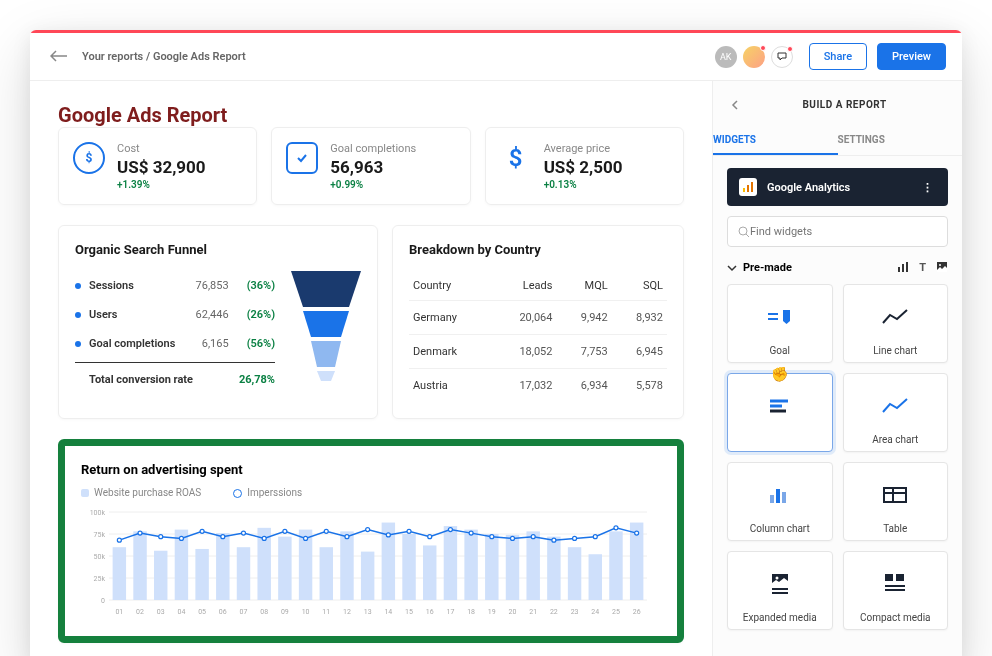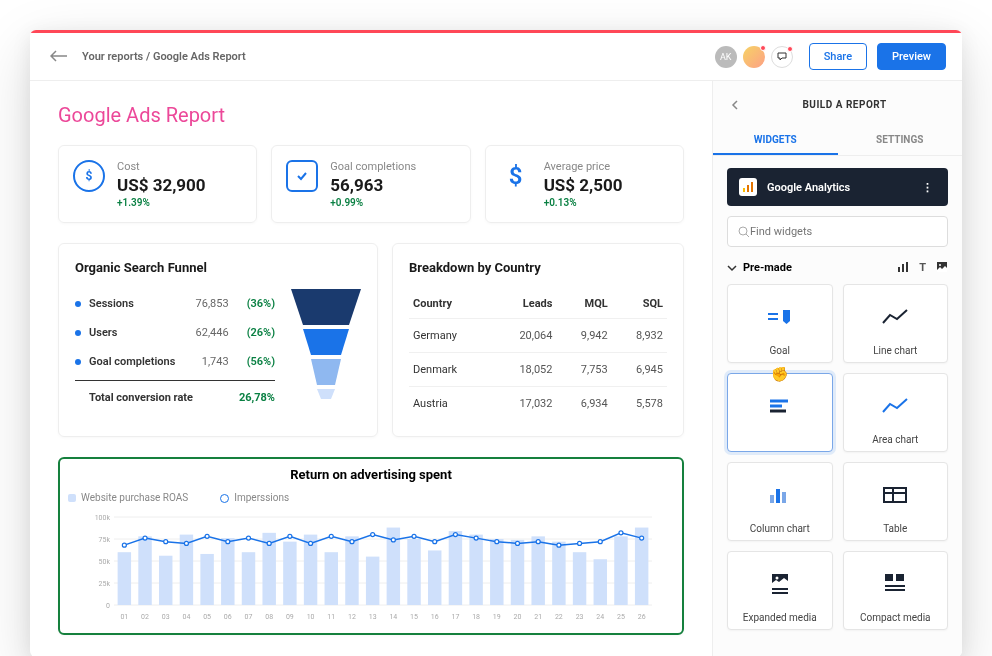--- a/index.html
+++ b/index.html
@@ -13,21 +13,21 @@
 .avatars { display:flex; gap:6px; align-items:flex-start; margin-right:6px; }
 .avatar { width:22px; height:22px; border-radius:50%; background:#bbb; display:flex; align-items:center; justify-content:center; font-size:9px; color:#fff; position:relative; }
 .avatar.b { background:linear-gradient(135deg,#f6d365,#fda085); }
 .avatar.c { background:#fff; border:1px solid #ddd; color:#333;}
 .dot { position:absolute; top:-1px; right:-1px; width:6px; height:6px; border-radius:50%; background:#ff4757; border:1px solid #fff;}
 .btn { border:1px solid #1a73e8; background:#fff; color:#1a73e8; font-size:11px; padding:6px 14px; border-radius:4px; cursor:pointer; font-weight:500;}
 .btn.primary { background:#1a73e8; color:#fff; }
 
 .body { display:flex; }
 .main { flex:1; padding:22px 28px; }
-h1 { font-size:20px; font-weight:400; color:#ec4899; margin-bottom:18px; }
+h1 { font-size:20px; font-weight:700; color:#7f1d1d; }
 
 .cards { display:flex; gap:14px; margin-bottom:20px; }
 .card { flex:1; border:1px solid #eee; border-radius:6px; padding:14px; display:flex; gap:12px; align-items:flex-start; box-shadow:0 1px 3px rgba(0,0,0,.03);}
 .cicon { width:32px; height:32px; border:2px solid #1a73e8; border-radius:50%; display:flex; align-items:center; justify-content:center; color:#1a73e8; flex-shrink:0;}
 .cicon.sq { border-radius:6px; }
 .cicon.none { border:none; font-size:24px; font-weight:600; }
 .cbody .lbl { font-size:11px; color:#888; margin-bottom:2px; }
 .cbody .val { font-size:17px; font-weight:700; color:#1a1a1a; }
 .cbody .delta { font-size:10px; color:#0a8043; font-weight:600; margin-top:2px;}
 
@@ -44,39 +44,39 @@
 .fitem .num { color:#666; }
 .fitem .pct { color:#0a8043; font-weight:600; margin-left:10px;}
 .fitem.total { border-top:1px solid #333; margin-top:4px; padding-top:10px;}
 .fitem.total .name { font-weight:700;}
 .fitem.total .pct { color:#0a8043; font-weight:700;}
 
 .funnel-svg { width:70px; height:110px; }
 
 .country-panel { flex:1; }
 table { width:100%; border-collapse:collapse; font-size:11px; }
-th { text-align:left; font-weight:700; color:#333; padding:8px 4px; }
+th { text-align:left; font-weight:400; color:#333; padding:8px 4px; }
 th:not(:first-child),td:not(:first-child){ text-align:right;}
 td { padding:10px 4px; color:#555; border-top:1px solid #f0f0f0;margin-top:12px;}
 td:first-child { color:#333; }
 
-.roas { border:2px solid #15803d; border-radius:6px; padding:8px; box-shadow:0 1px 3px rgba(0,0,0,.03);text-align:center;}
+.roas { border:7px solid #15803d; border-radius:6px; padding:16px; box-shadow:0 1px 3px rgba(0,0,0,.03);}
 .roas h3 { font-size:13px; font-weight:700; margin-bottom:10px;}
 .legend { display:flex; gap:32px; font-size:10px; color:#888; margin-bottom:8px;}
 .legend span::before { content:""; display:inline-block; width:8px; height:8px; border-radius:2px; margin-right:5px; vertical-align:middle;}
 .legend .l1::before { background:#cfe0fb;}
 .legend .l2::before { background:#1a73e8; border-radius:50%; width:7px; height:7px; border:1px solid #1a73e8; background:#fff;}
 
 
 .side { flex:0 0 250px; border-left:1px solid #eee; background:#fcfcfc; padding:12px 0;}
 .side-head { display:flex; align-items:center; padding:0 16px 10px; }
 .side-head .chev { cursor:pointer; color:#888; padding:2px;}
 .side-head .title { flex:1; text-align:center; font-size:10px; font-weight:700; letter-spacing:.5px; color:#333;}
 .tabs { display:flex; border-bottom:1px solid #eee;}
-.tab { flex:1; text-align:center; font-size:10px; font-weight:700; padding:8px 0; color:#888; cursor:pointer;}
+.tab { flex:1; font-size:10px; font-weight:700; padding:8px 0; color:#888; cursor:pointer;}
 .tab.active { color:#1a73e8; border-bottom:2px solid #1a73e8;}
 .side-inner { padding:12px 14px;}
 .datasource { background:#1a2332; color:#fff; border-radius:4px; padding:10px 12px; display:flex; align-items:center; gap:10px; font-size:11px; font-weight:600; margin-bottom:10px;}
 .ds-icon { width:18px; height:18px; border-radius:3px; background:#fff; display:flex; align-items:center; justify-content:center;}
 .ds-more { margin-left:auto; cursor:pointer; padding:0 2px; letter-spacing:1px; font-weight:bold;}
 .search { border:1px solid #ddd; border-radius:4px; padding:8px 10px; display:flex; align-items:center; gap:0; font-size:11px; color:#888; margin-bottom:14px; background:#fff;}
 .search input { border:none; outline:none; flex:1; font-size:11px; background:transparent;}
 .section { display:flex; align-items:center; gap:6px; font-size:11px; font-weight:700; margin-bottom:10px;}
 .section .icons { margin-left:auto; display:flex; gap:10px; color:#555;}
 .grid { display:grid; grid-template-columns:1fr 1fr; gap:10px;}
@@ -169,21 +169,21 @@
                 </div>
               <div class="fitem">
                   <span class="dot2"></span>
                   <span class="name">Users</span>
                   <span class="num">62,446</span>
                   <span class="pct">(26%)</span>
                 </div>
               <div class="fitem">
                   <span class="dot2"></span>
                   <span class="name">Goal completions</span>
-                  <span class="num">1,743</span>
+                  <span class="num">6,165</span>
                   <span class="pct">(56%)</span>
                 </div>
               <div class="fitem total">
                   <span class="dot2"></span>
                   <span class="name">Total conversion rate</span>
                   <span class="pct">26,78%</span>
                 </div>
             </div>
             <svg class="funnel-svg" viewBox="0 0 70 110">
               <polygon points="0,0 70,0 58,36 12,36" fill="#1a3a6e"></polygon>

